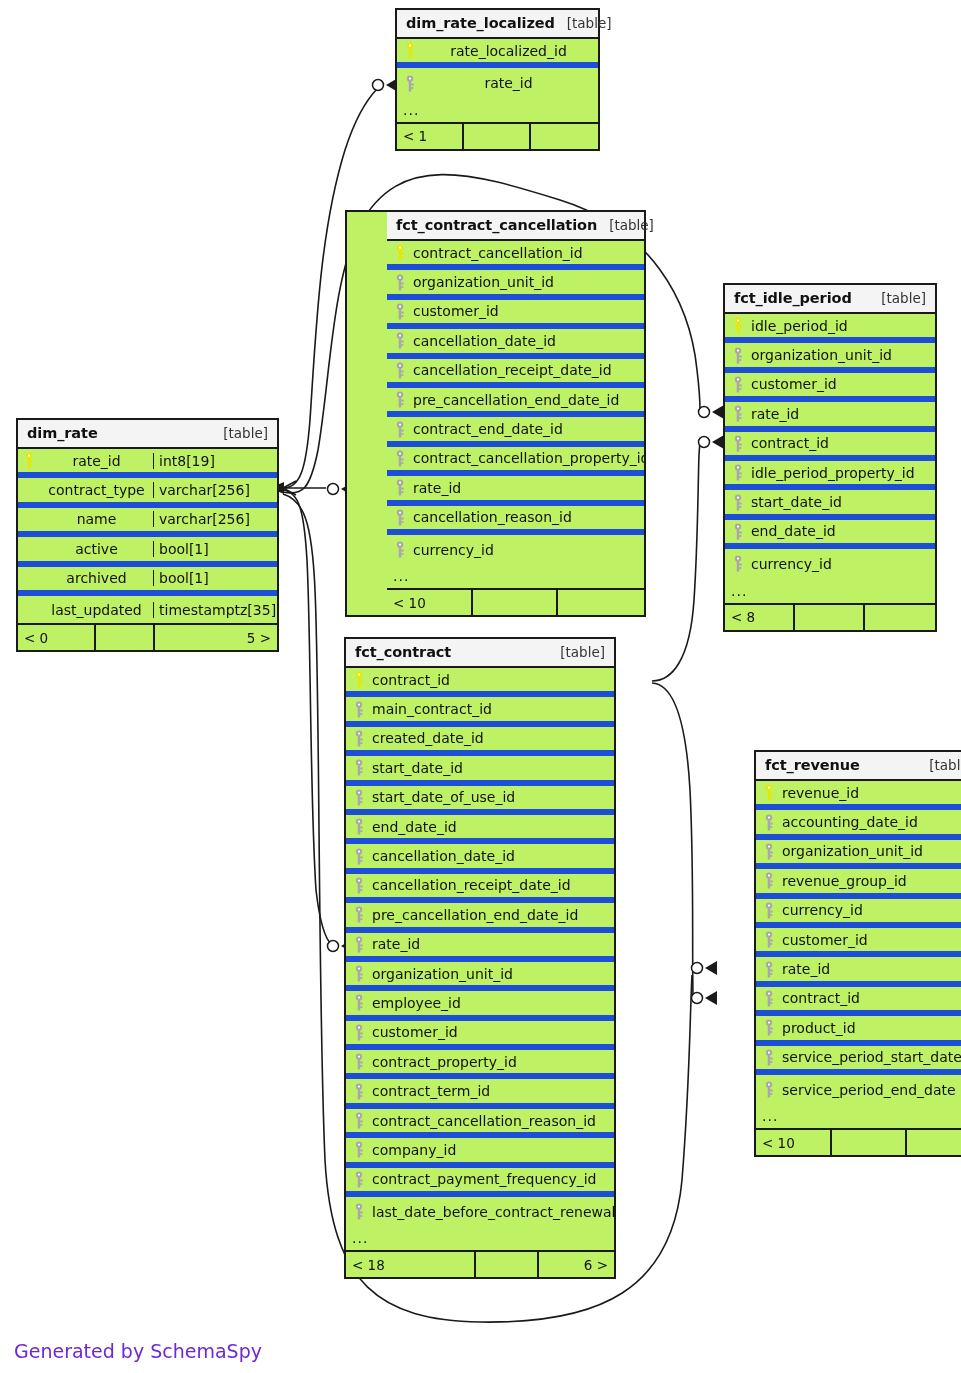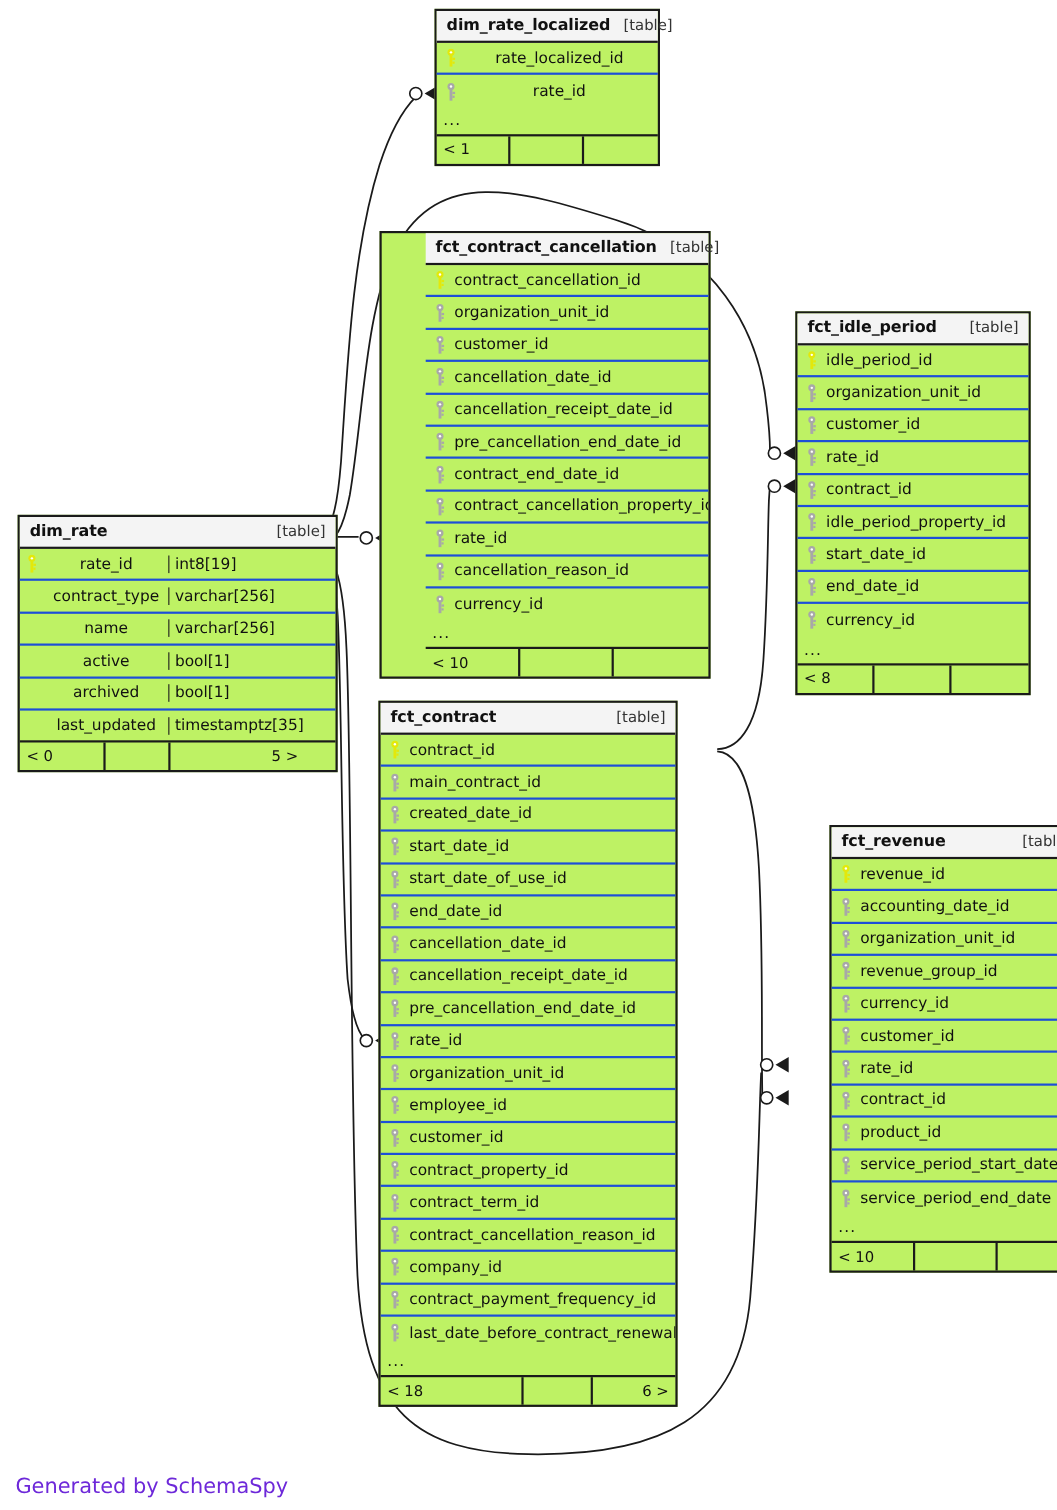--- a/index.html
+++ b/index.html
@@ -55,21 +55,21 @@
   .tbl-tag {
     font-size: 13.5px;
     color: #333333;
     white-space: nowrap;
     padding-left: 12px;
   }
   .col-row {
     display: flex;
     align-items: center;
     height: 29.4px;
-    border-bottom: 2px solid #1d4ed8;
+    border-bottom: 6px solid #1d4ed8;
     box-sizing: border-box;
     font-size: 14px;
     color: #111111;
   }
   .col-row:last-child { border-bottom: none; }
   .keycell {
     width: 26px;
     min-width: 26px;
     display: flex;
     align-items: center;
@@ -224,21 +224,21 @@
       </div>
     </div>
     <div class="ellipsis-row">...</div>
     <div class="footer-row thirds">
       <div class="footer-cell fc-left">&lt; 1</div>
       <div class="footer-cell"></div>
       <div class="footer-cell fc-right"></div>
     </div>
   </div>
 
-  <div class="table-box split" style="left:16px; top:468px; width:291px;">
+  <div class="table-box split" style="left:16px; top:418px; width:263px;">
     <div class="tbl-header">
       <span class="tbl-name">dim_rate</span>
       <span class="tbl-tag">[table]</span>
     </div>
     <div>
       <div class="col-row">
         <span class="keycell">
           <svg class="key" width="10" height="17" viewBox="0 0 10 17">
               <circle cx="5" cy="3.6" r="3.2" fill="#e3e80b"></circle>
               <circle cx="5" cy="3.6" r="1.1" fill="#ffffff"></circle>

